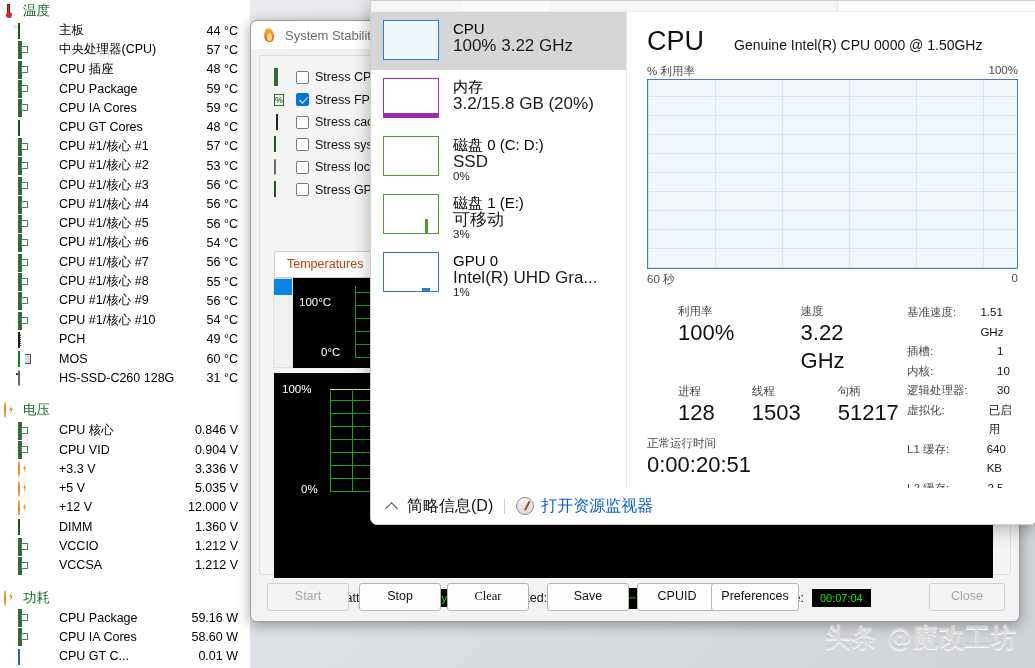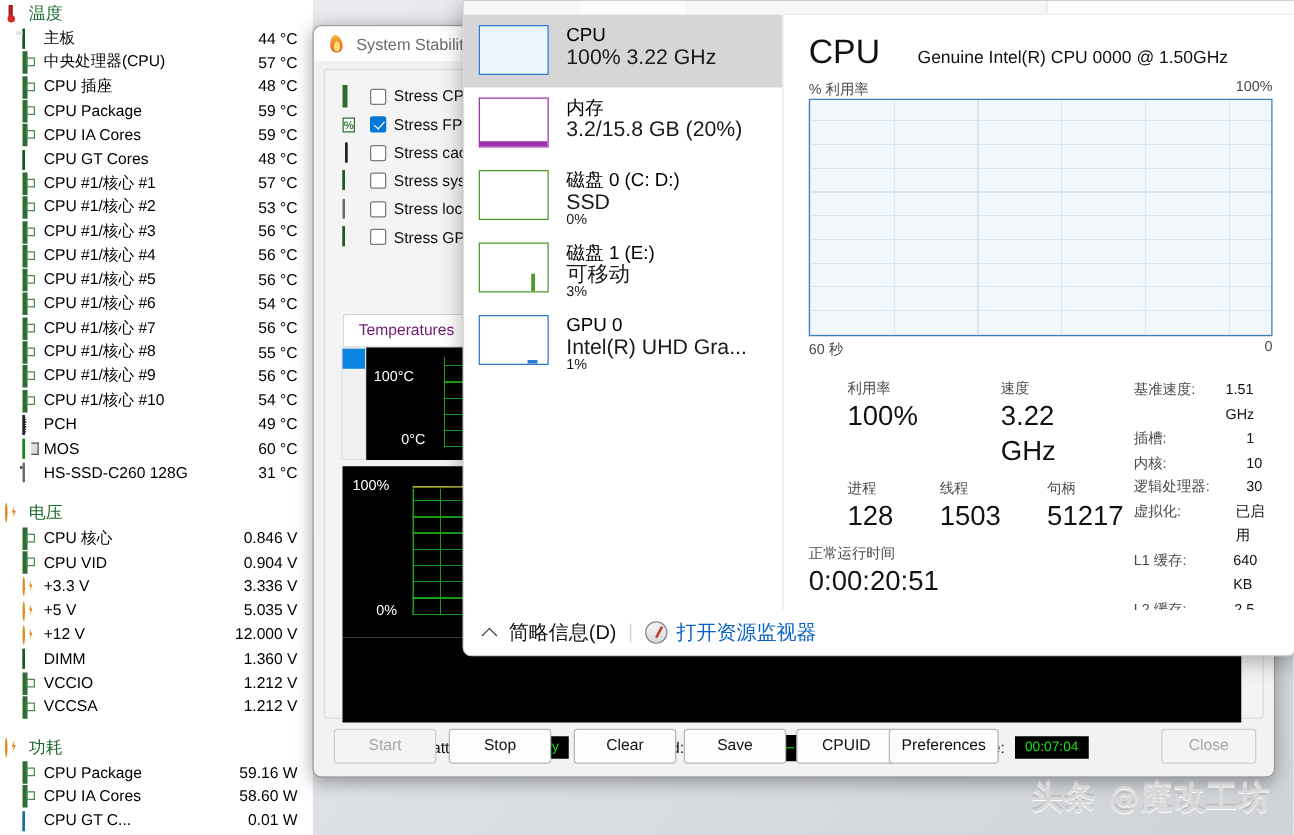--- a/index.html
+++ b/index.html
@@ -22,21 +22,21 @@
   .sensor-group .grp-ico{
     width:14px;height:14px;margin-right:5px;flex:0 0 14px;position:relative;
   }
   .sensor-group .grp-label{
     font-size:13.5px;color:#1b6b2e;font-weight:400;
   }
   .sensor-row{
     display:flex;align-items:center;height:19.3px;padding-left:18px;
   }
   .sensor-row .row-ico{width:13px;height:13px;margin-right:4px;flex:0 0 13px;position:relative;}
-  .sensor-row .row-label{font-size:12.5px;color:#000;white-space:nowrap;}
+  .sensor-row .row-label{font-size:12.5px;color:#000;white-space:nowrap;margin-left:24px;}
   .sensor-row .row-val{
     margin-left:auto;margin-right:12px;font-size:12.5px;color:#000;
     text-align:right;white-space:nowrap;
   }
   .ic-chip{
     border:2px solid #2f6b33;background:#fff;width:11px;height:11px;
     box-sizing:border-box;margin-top:1px;
     box-shadow:0 0 0 1px #b8a23a inset;
   }
   .ic-chip i{position:absolute;inset:3px;border:1px solid #4a8c4d;box-sizing:border-box;}
@@ -150,21 +150,21 @@
   .sico-gpu{width:15px;height:12px;margin-top:2px;background:#2f7d32;border:1px solid #1c5720;box-sizing:border-box;position:relative;}
   .sico-gpu:before{content:"";position:absolute;left:1px;right:1px;top:1px;height:6px;background:#5bb7e8;}
 
   
   #tabstrip{
     position:absolute;left:14px;top:195px;width:740px;height:26px;
     border-bottom:1px solid #cfcfcf;
   }
   .tab{
     display:inline-block;height:25px;line-height:25px;padding:0 12px;font-size:12.5px;
-    color:#701a75;background:#fff;border:1px solid #cfcfcf;border-bottom:none;
+    color:#c2410c;background:#fff;border:1px solid #cfcfcf;border-bottom:none;
     border-radius:3px 3px 0 0;margin-right:2px;
   }
   
   #graph-temps{
     position:absolute;left:33px;top:222px;width:700px;height:90px;background:#000;overflow:hidden;
   }
   #graph-usage{
     position:absolute;left:14px;top:317px;width:719px;height:137px;background:#000;overflow:hidden;
   }
   .axis-lab{position:absolute;color:#fff;font-size:11.5px;white-space:nowrap;}
@@ -534,21 +534,21 @@
         <span class="slab">Test Started:</span>
         <span class="sval wide">21/7/26 星期一 下午 2:57:5</span>
         <span class="slab">Elapsed Time:</span>
         <span class="sval">00:07:04</span>
       </div>
     </div>
 
     <div id="btn-row">
       <div class="btn disabled" style="left:16px;width:80px;">Start</div>
       <div class="btn" style="left:108px;width:80px;">Stop</div>
-      <div class="btn" style="left:208px;width:80px;">Clear</div>
+      <div class="btn" style="left:196px;width:80px;font-family:Liberation Serif, serif;">Clear</div>
       <div class="btn" style="left:296px;width:80px;">Save</div>
       <div class="btn" style="left:386px;width:78px;">CPUID</div>
       <div class="btn" style="left:460px;width:86px;">Preferences</div>
       <div class="btn disabled" style="left:678px;width:74px;">Close</div>
     </div>
   </div>
 </div>
 
 <div id="tm-window">
   <div id="tm-tabbar">

